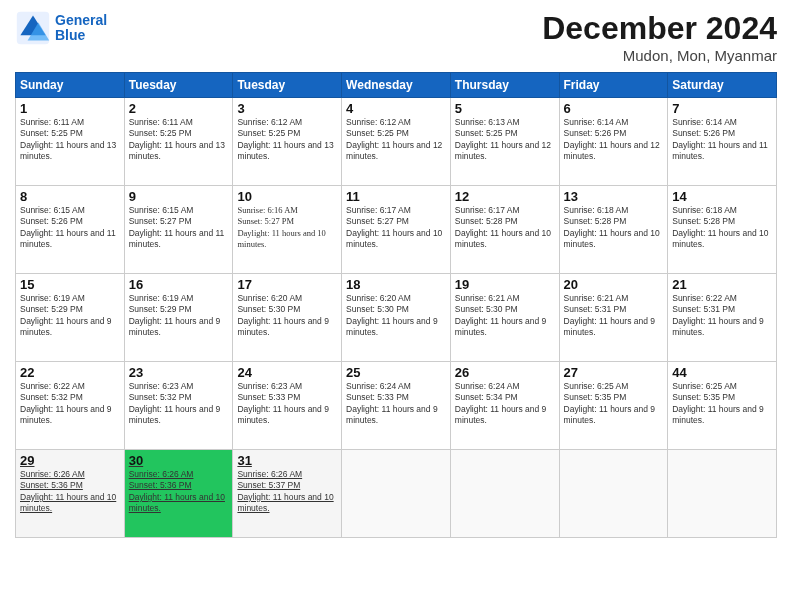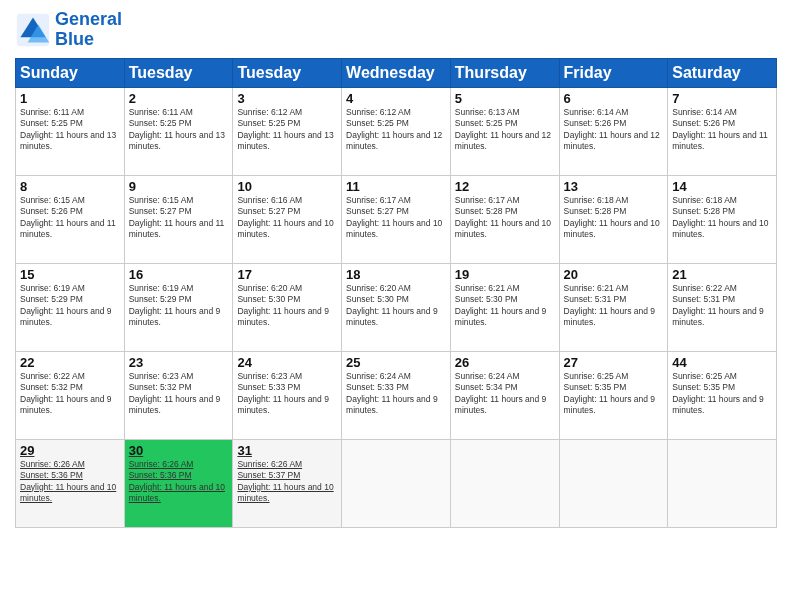--- a/index.html
+++ b/index.html
@@ -16,21 +16,21 @@
       justify-content: space-between;
       align-items: flex-start;
       margin-bottom: 8px;
     }
     .logo {
       display: flex;
       align-items: center;
       gap: 4px;
     }
     .logo-text {
-      font-size: 18px;
+      font-size: 14px;
       font-weight: bold;
       color: #1a1a1a;
       line-height: 1.1;
     }
     .logo-text span {
       color: #1565c0;
     }
     .logo-icon {
       width: 36px;
       height: 36px;
@@ -48,21 +48,21 @@
       color: #444;
     }
     .calendar-table {
       width: 100%;
       border-collapse: collapse;
       table-layout: fixed;
     }
     .calendar-table thead th {
       background-color: #1565c0;
       color: #fff;
-      font-size: 16px;
+      font-size: 12px;
       font-weight: bold;
       padding: 5px 4px;
       text-align: left;
       border: 1px solid #1255a0;
     }
     .calendar-table tbody td {
       vertical-align: top;
       border: 1px solid #ccc;
       padding: 3px 4px;
       font-size: 9px;
@@ -98,20 +98,24 @@
     <svg class="logo-icon" viewBox="0 0 40 40">
       <rect x="2" y="2" width="36" height="36" rx="4" fill="#e8f0fe"></rect>
       <polygon points="20,6 34,28 6,28" fill="#1565c0"></polygon>
       <polygon points="26,14 38,34 14,34" fill="#42a5f5" opacity="0.7"></polygon>
     </svg>
     <div class="logo-text">
       <span>General</span><br>
       <span style="color:#1565c0;">Blue</span>
     </div>
   </div>
+  <div class="title-area">
+    <div class="month-title">December 2024</div>
+    <div class="location-title">Mudon, Mon, Myanmar</div>
+  </div>
 </div>
 
 <table class="calendar-table">
   <thead>
     <tr>
     <th>Sunday</th>
         <th>Tuesday</th>
         <th>Tuesday</th>
         <th>Wednesday</th>
         <th>Thursday</th>
@@ -172,21 +176,21 @@
 Daylight: 11 hours and 11 minutes.</div>
         </td>
         <td>
           <span class="day-num">9</span>
           <div class="day-info" style="white-space: pre-line;">Sunrise: 6:15 AM
 Sunset: 5:27 PM
 Daylight: 11 hours and 11 minutes.</div>
         </td>
         <td>
           <span class="day-num">10</span>
-          <div class="day-info" style="white-space: pre-line;">Sunrise: 6:16 AM
+          <div class="day-info" style="white-space: pre-line; font-family: Liberation Serif, serif;">Sunrise: 6:16 AM
 Sunset: 5:27 PM
 Daylight: 11 hours and 10 minutes.</div>
         </td>
         <td>
           <span class="day-num">11</span>
           <div class="day-info" style="white-space: pre-line;">Sunrise: 6:17 AM
 Sunset: 5:27 PM
 Daylight: 11 hours and 10 minutes.</div>
         </td>
         <td>

